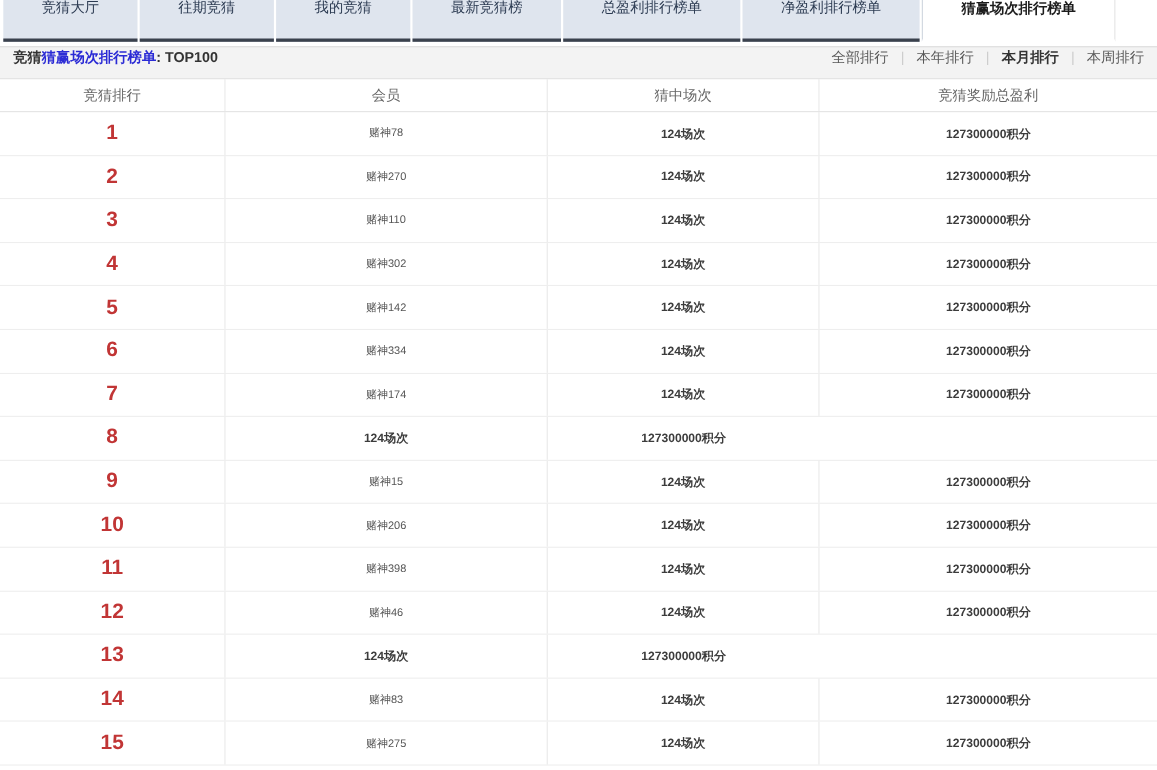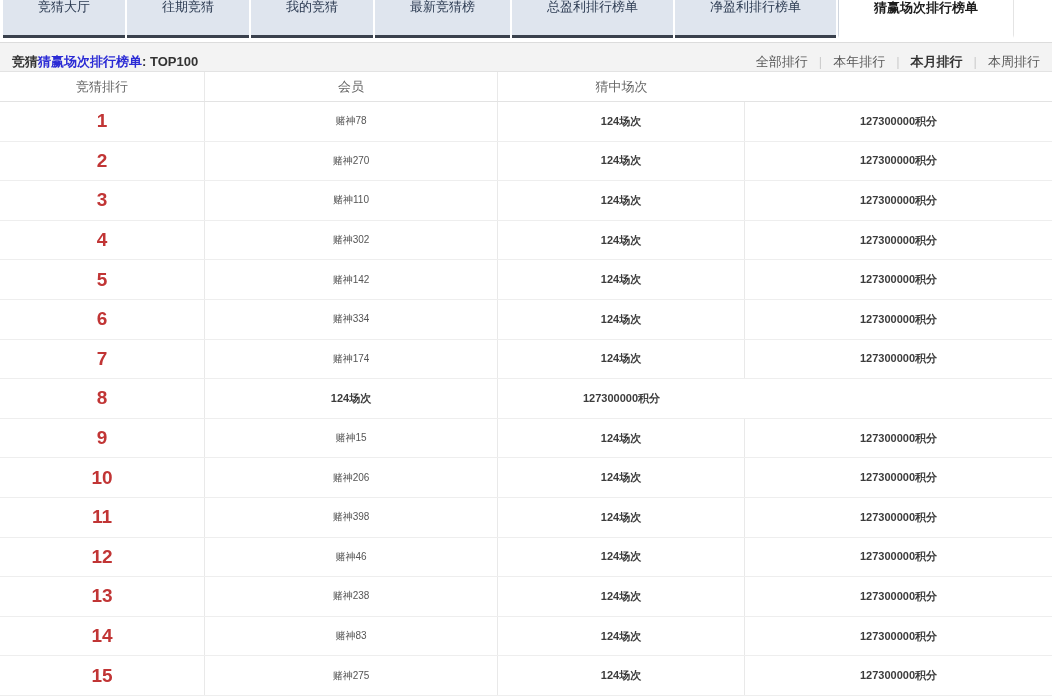--- a/index.html
+++ b/index.html
@@ -20,21 +20,21 @@
     background:#fff; color:#1d1d1d; font-weight:bold;
     border-bottom:3px solid #fff;
     border-left:1px solid #cfd5de; border-right:1px solid #e4e4e4; border-top:1px solid #d8dce2;
   }
   .tabbar-fill { flex:1; height:38px; }
 
   
   .subheader {
     margin-top:4px; height:30px; background:var(--subheader-bg,#f3f3f3);
     border-top:1px solid #dcdcdc; border-bottom:1px solid #e3e3e3;
-    display:flex; align-items:flex-end; justify-content:space-between; padding:0 12px;
+    display:flex; align-items:flex-start; justify-content:space-between; padding:0 12px;
   }
   .sub-title { font-size:13px; font-weight:bold; color:#333; }
   .sub-title .hl { color:var(--title-blue,#2b2bd5); }
   .filters { display:flex; align-items:center; font-size:13px; color:#595959; }
   .filter { cursor:pointer; font-weight:normal; }
   .filter.active { font-weight:bold; color:#333; }
   .filter:not(:first-child)::before {
     content:"|"; color:#ccc; margin:0 11px; font-weight:normal; display:inline-block;
   }
 
@@ -92,20 +92,21 @@
   </div>
 
   <div class="table">
     <div class="thead">
   <div class="th">竞猜排行</div>
 
   <div class="th">会员</div>
 
   <div class="th">猜中场次</div>
 
+  <div class="th">竞猜奖励总盈利</div>
 </div>
     <div class="tbody">
   <div class="trow">
     <div class="td rank">1</div>
     <div class="td member">赌神78</div>
     <div class="td matches">124场次</div>
     <div class="td profit">127300000积分</div>
   </div>
 
   <div class="trow">
@@ -179,21 +180,20 @@
 
   <div class="trow">
     <div class="td rank">12</div>
     <div class="td member">赌神46</div>
     <div class="td matches">124场次</div>
     <div class="td profit">127300000积分</div>
   </div>
 
   <div class="trow">
     <div class="td rank">13</div>
-    <div class="td member">赌神238</div>
     <div class="td matches">124场次</div>
     <div class="td profit">127300000积分</div>
   </div>
 
   <div class="trow">
     <div class="td rank">14</div>
     <div class="td member">赌神83</div>
     <div class="td matches">124场次</div>
     <div class="td profit">127300000积分</div>
   </div>

